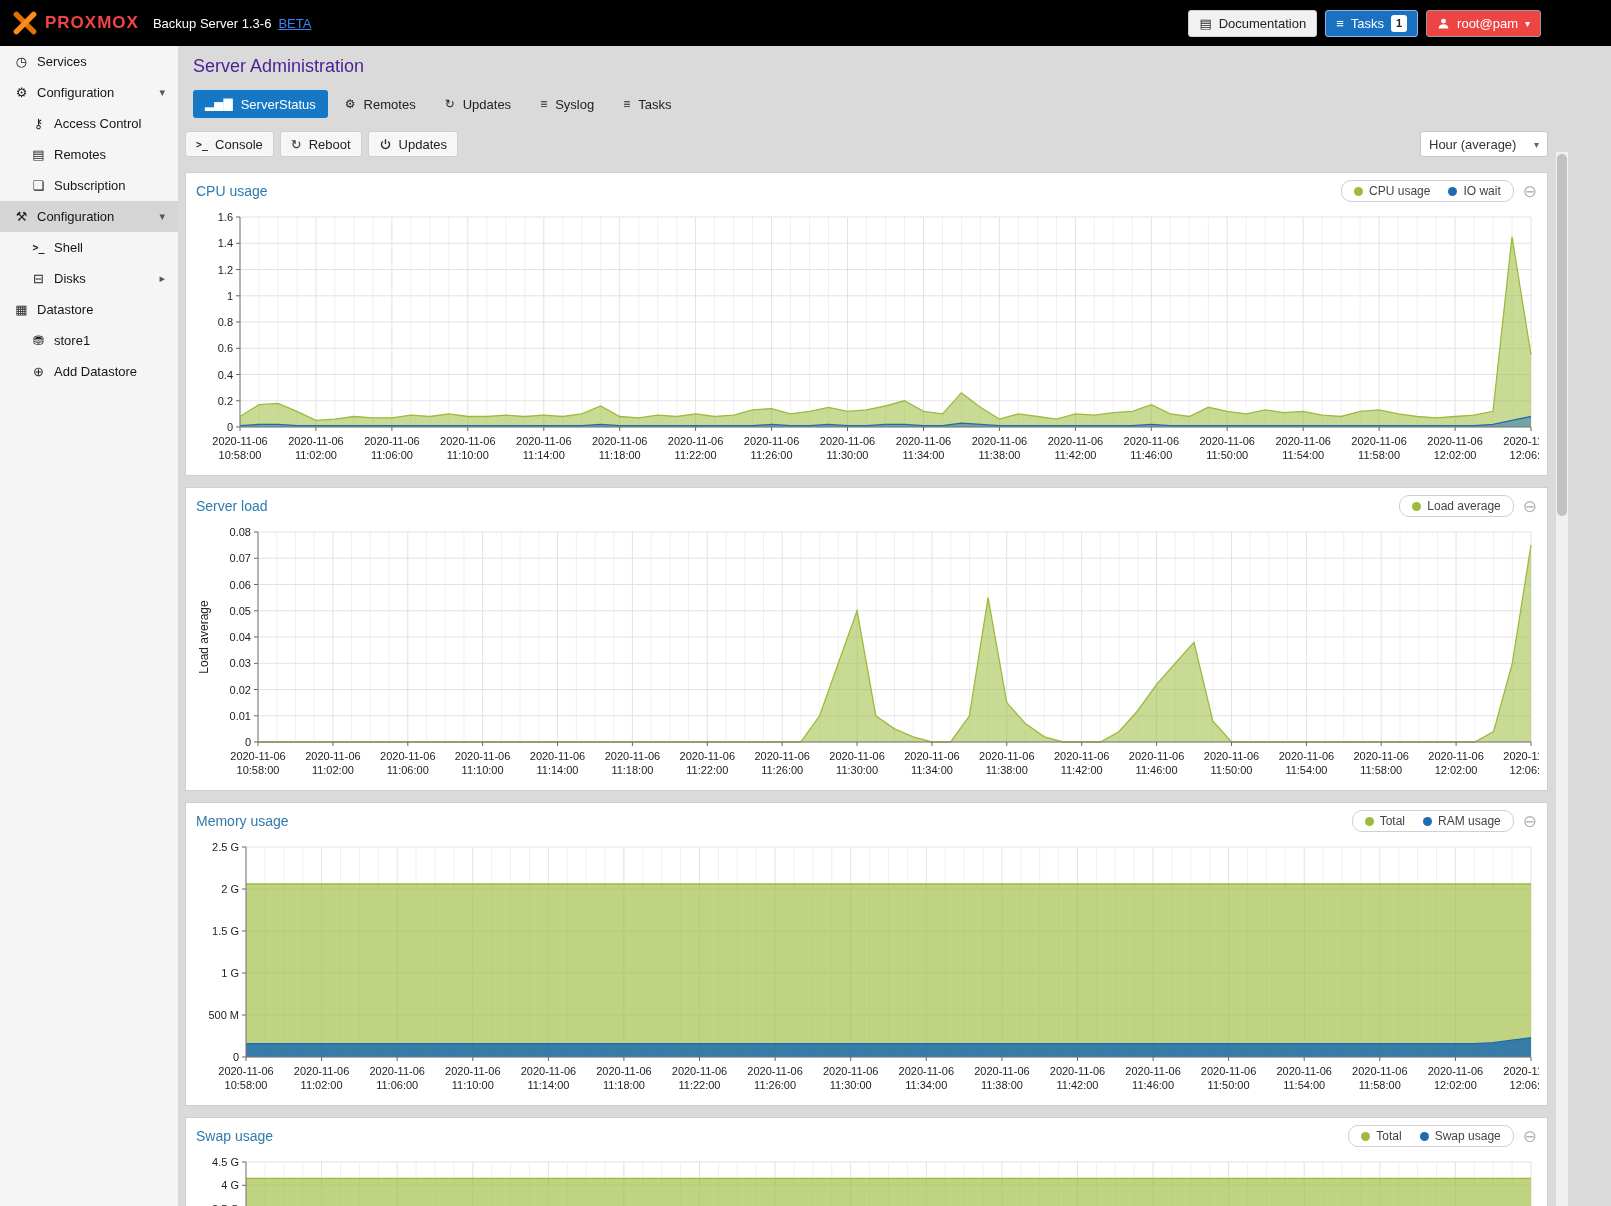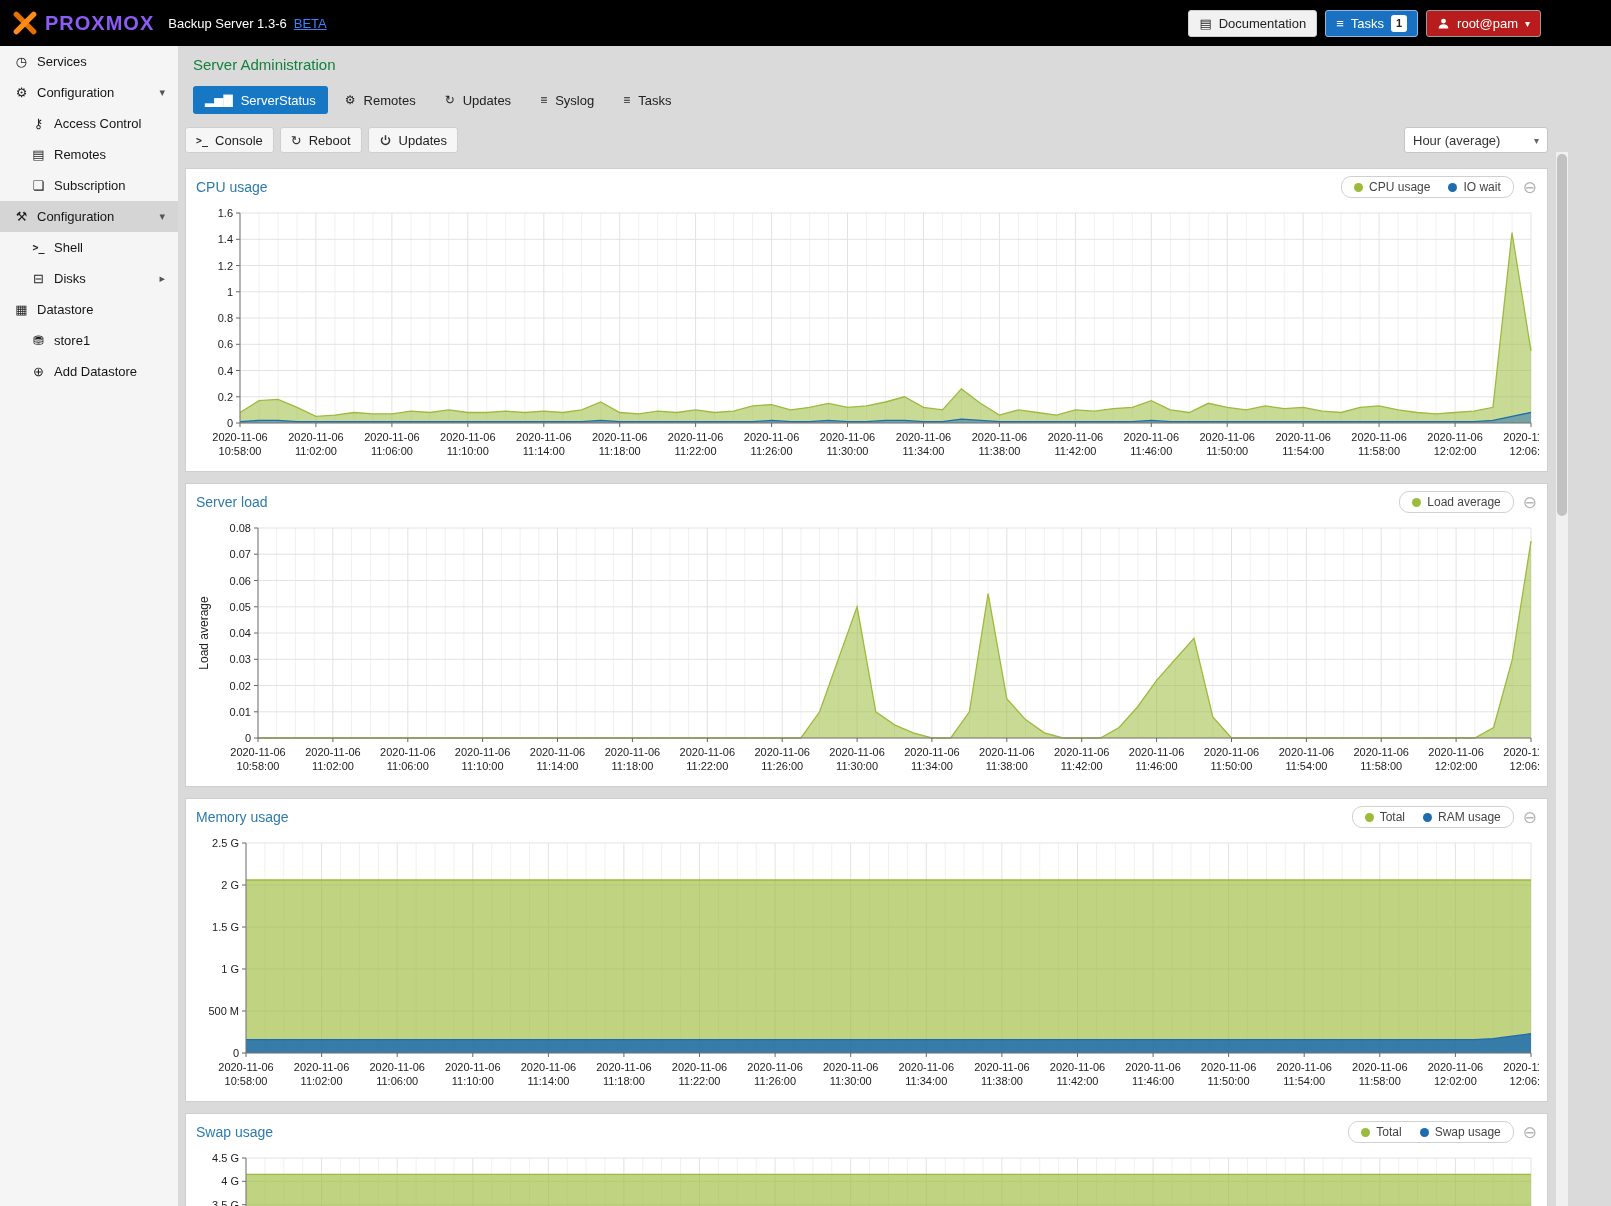--- a/index.html
+++ b/index.html
@@ -3,59 +3,59 @@
 <meta charset="utf-8">
 <style>
   * { box-sizing: border-box; margin: 0; padding: 0; }
   html,body { width:1611px; height:1206px; overflow:hidden; }
   body { font-family:"Liberation Sans", sans-serif; background:#dadada; position:relative; }
 
   
   .header { position:absolute; top:0; left:0; width:1611px; height:46px; background:#000;
             display:flex; align-items:center; padding:0 12px; z-index:10; }
   .brand { display:flex; align-items:center; gap:7px; }
-  .brand-text { color:#8b5cf6; font-size:20px; font-weight:bold; letter-spacing:1px; }
+  .brand-text { color:#ef4444; font-size:17px; font-weight:bold; letter-spacing:1px; }
   .product { color:#fff; font-size:13px; margin-left:14px; }
   .beta { color:#3b82f6; font-size:13px; margin-left:7px; text-decoration:underline; cursor:pointer; }
   .header-right { margin-left:auto; display:flex; gap:8px; align-items:center; padding-right:58px; }
   .hbtn { display:flex; align-items:center; gap:7px; height:27px; padding:0 10px; border-radius:3px;
           font-size:13px; border:1px solid #cfcfcf; background:#f1f1f1; color:#222; cursor:pointer; }
   .hbtn .hicon { font-size:13px; }
   .hbtn.primary { background:#1a71c2; border-color:#8ab9e4; color:#fff; }
   .hbtn.primary .hicon { color:#fff; }
   .badge { background:#fff; color:#222; border-radius:3px; padding:0 5px; font-size:11px;
            font-weight:bold; line-height:17px; }
-  .hbtn.dark { background:#b91c1c; border-color:#9a9a9a; color:#fff;text-align:center; }
+  .hbtn.dark { background:#ef4444; border-color:#9a9a9a; color:#fff;text-align:center; }
   .hbtn .caret { font-size:10px; }
 
   
   .sidebar { position:absolute; top:46px; left:0; width:178px; bottom:0; background:#f5f5f5; }
   .nav-item { display:flex; align-items:center; height:31px; font-size:13px; color:#151515;
               padding-left:12px; cursor:pointer; position:relative; }
   .nav-item.level1 { padding-left:29px; }
   .nav-item.selected { background:#d5d5d5; }
   .nav-icon { width:19px; margin-right:6px; font-size:13px; color:#222; text-align:center; flex:none; }
   .nav-icon.mono { font-family:"DejaVu Sans Mono", monospace; font-size:10px; font-weight:bold; }
   .nav-caret { position:absolute; right:13px; color:#555; font-size:11px; }
 
   
   .main { position:absolute; left:178px; top:46px; right:0; bottom:0; }
-  .page-title { color:#15803d; font-size:15px; padding:10px 0 0 15px; }
+  .page-title { color:#4c1d95; font-size:18px; padding:10px 0 0 15px; }
   .tabbar { display:flex; gap:5px; margin:13px 0 0 15px; }
   .tab { display:flex; align-items:center; gap:8px; height:28px; padding:0 12px; font-size:13px;
          color:#222; border-radius:3px; cursor:pointer; }
   .tab .ticon { font-size:12px; }
   .tab.active { background:#1677c4; color:#fff; }
   .toolbar { display:flex; align-items:center; gap:6px; margin:10px 7px 0 7px; width:1363px; height:32px; }
   .tbtn { display:flex; align-items:center; gap:7px; height:26px; padding:0 10px; background:#f6f6f6;
           border:1px solid #cfcfcf; border-radius:3px; font-size:13px; color:#222; cursor:pointer; }
   .tbtn .ticon { font-size:13px; color:#333; }
   .tbtn .ticon.mono { font-family:"DejaVu Sans Mono", monospace; font-size:10px; font-weight:bold; }
   .spacer { flex:1; }
-  .combo { display:flex; align-items:center; justify-content:space-between; width:144px; height:26px;
+  .combo { display:flex; align-items:center; justify-content:space-between; width:128px; height:26px;
            background:#fff; border:1px solid #c5c5c5; border-radius:3px; font-size:13px; color:#333;
            padding:0 8px; cursor:pointer; }
   .combo .caret { color:#666; font-size:10px; }
 
   
   .panels { margin:12px 0 0 7px; width:1363px; }
   .panel { background:#fff; border:1px solid #cfcfcf; margin-bottom:11px; }
   .panel-header { position:relative; display:flex; align-items:center; height:34px; padding:18px 10px; }
   .panel-title { color:#2e7bac; font-size:14px; }
   .panel-tools { margin-left:auto; display:flex; align-items:center; gap:9px; }

